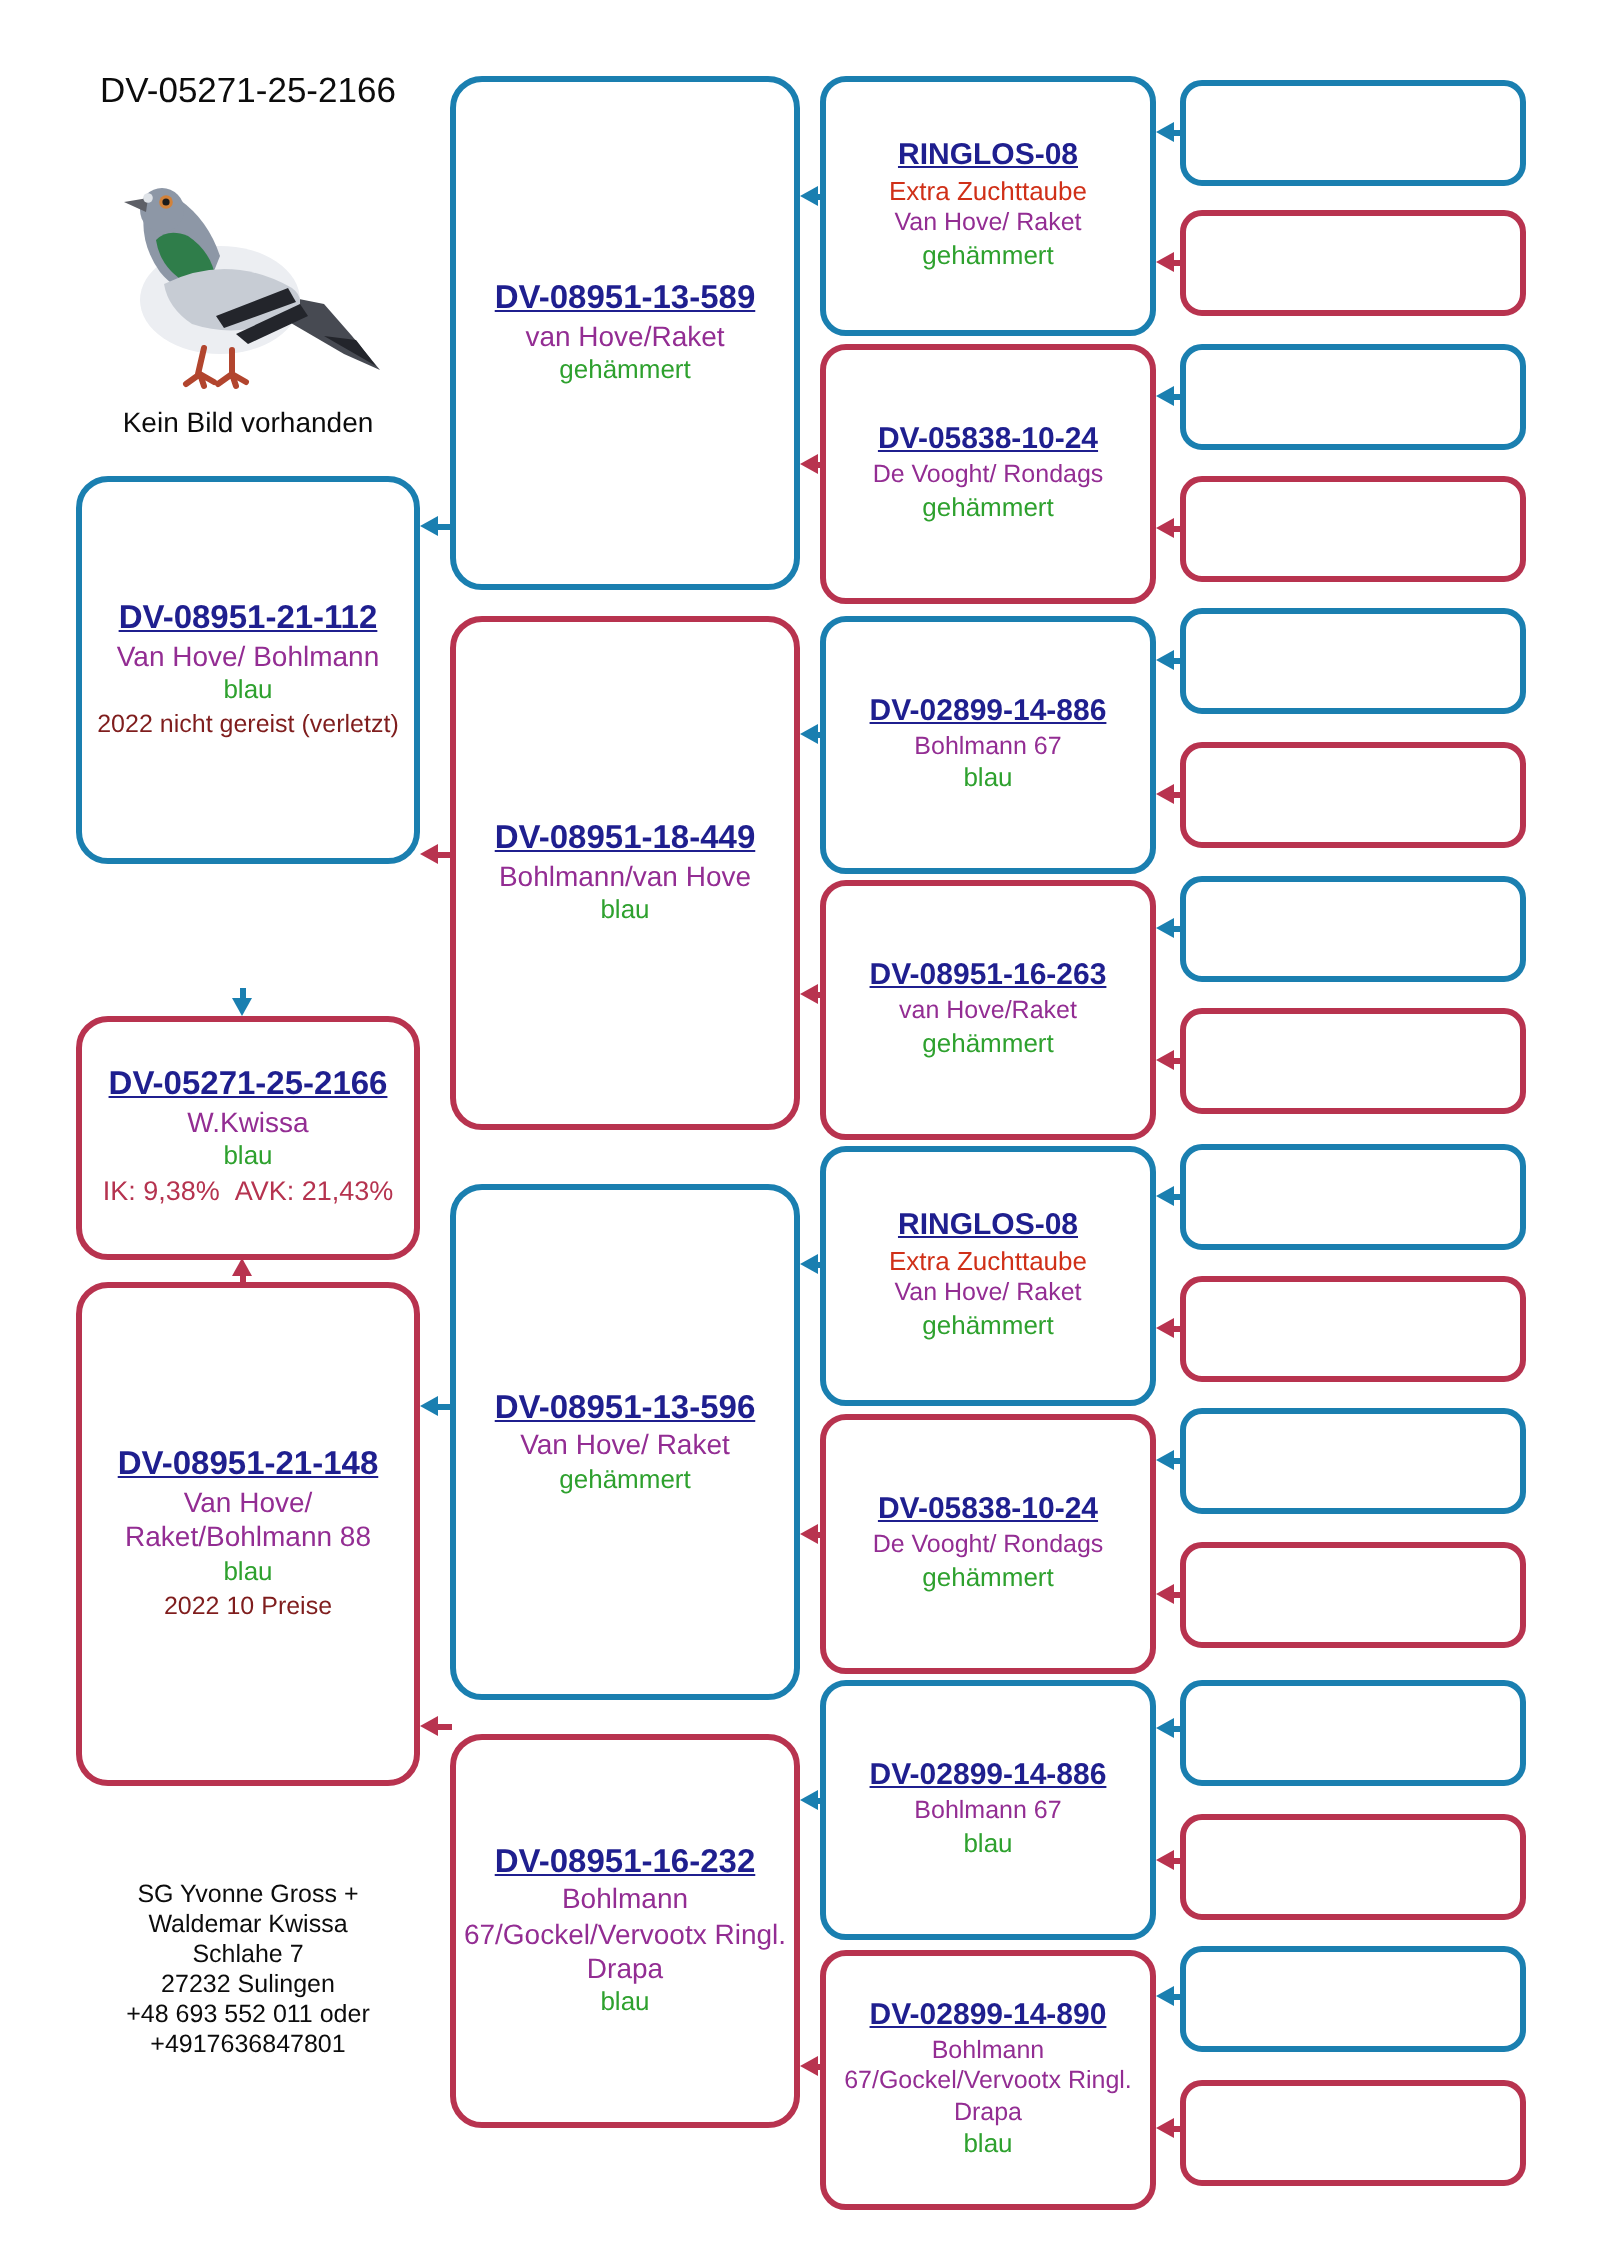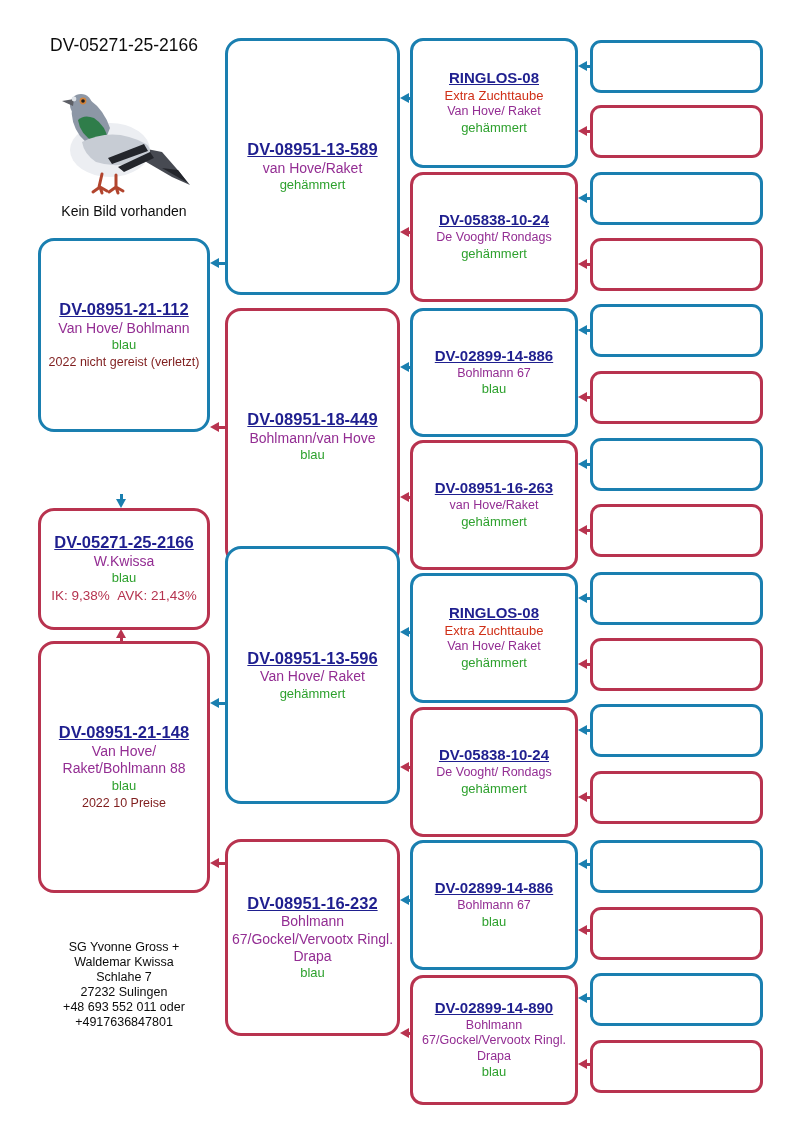--- a/index.html
+++ b/index.html
@@ -138,26 +138,26 @@
     <div class="pbox sire" style="left: 225px; top: 38px; width: 175px; height: 257px;">
       <div class="ring">DV-08951-13-589</div>
       <div class="strain">van Hove/Raket</div>
       <div class="feather">gehämmert</div>
     </div>
     <div class="pbox dam" style="left: 225px; top: 308px; width: 175px; height: 257px;">
       <div class="ring">DV-08951-18-449</div>
       <div class="strain">Bohlmann/van Hove</div>
       <div class="feather">blau</div>
     </div>
-    <div class="pbox sire" style="left: 225px; top: 546px; width: 175px; height: 258px;">
+    <div class="pbox sire" style="left: 225px; top: 592px; width: 175px; height: 258px;">
       <div class="ring">DV-08951-13-596</div>
       <div class="strain">Van Hove/ Raket</div>
       <div class="feather">gehämmert</div>
     </div>
-    <div class="pbox dam" style="left: 225px; top: 839px; width: 175px; height: 197px;">
+    <div class="pbox dam" style="left: 225px; top: 867px; width: 175px; height: 197px;">
       <div class="ring">DV-08951-16-232</div>
       <div class="strain">Bohlmann</div>
       <div class="strain">67/Gockel/Vervootx Ringl.</div>
       <div class="strain">Drapa</div>
       <div class="feather">blau</div>
     </div>
     <div class="pbox sire small" style="left: 410px; top: 38px; width: 168px; height: 130px;">
       <div class="ring">RINGLOS-08</div>
       <div class="extra">Extra Zuchttaube</div>
       <div class="strain">Van Hove/ Raket</div>

